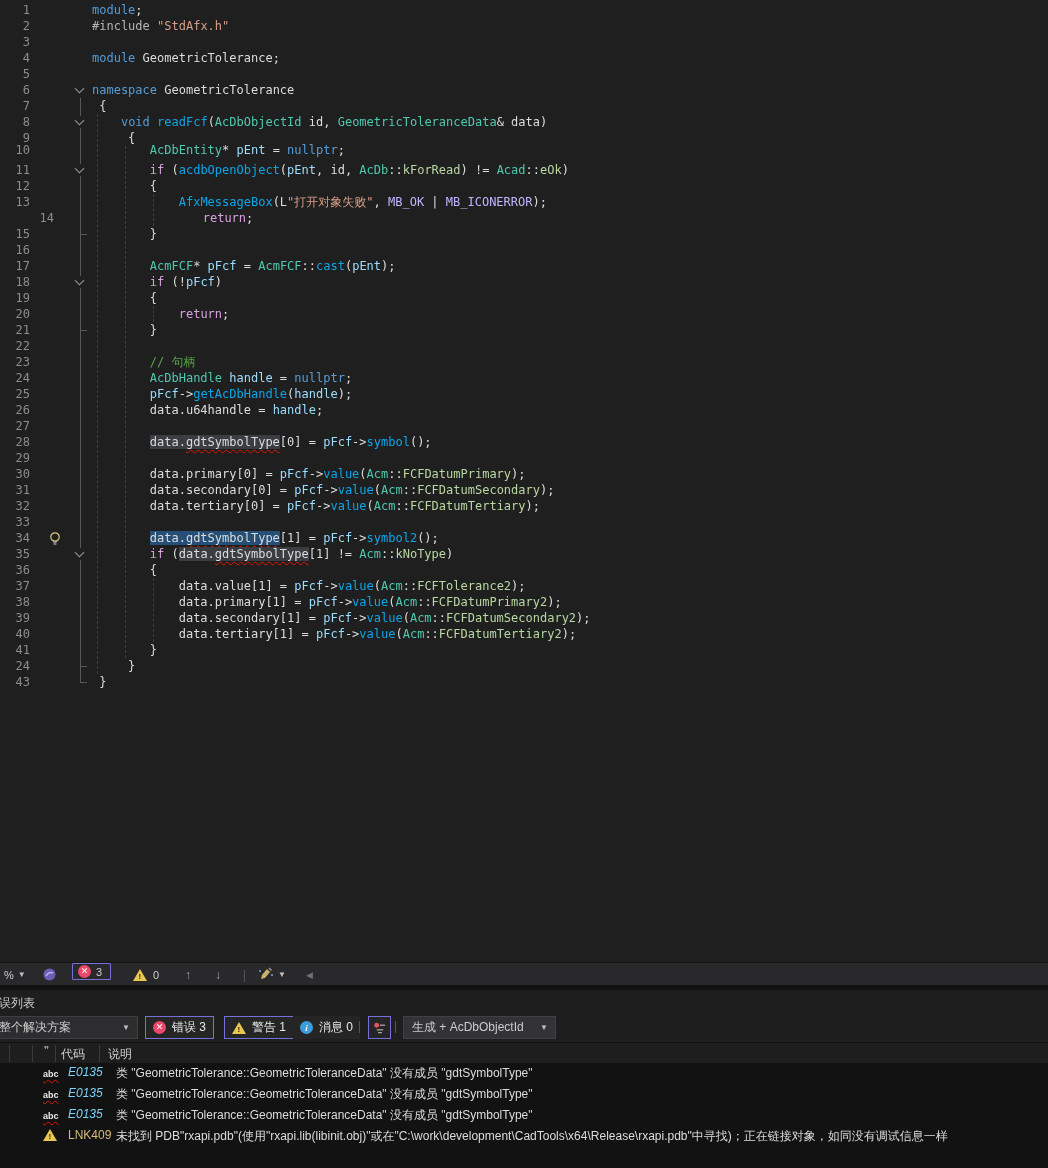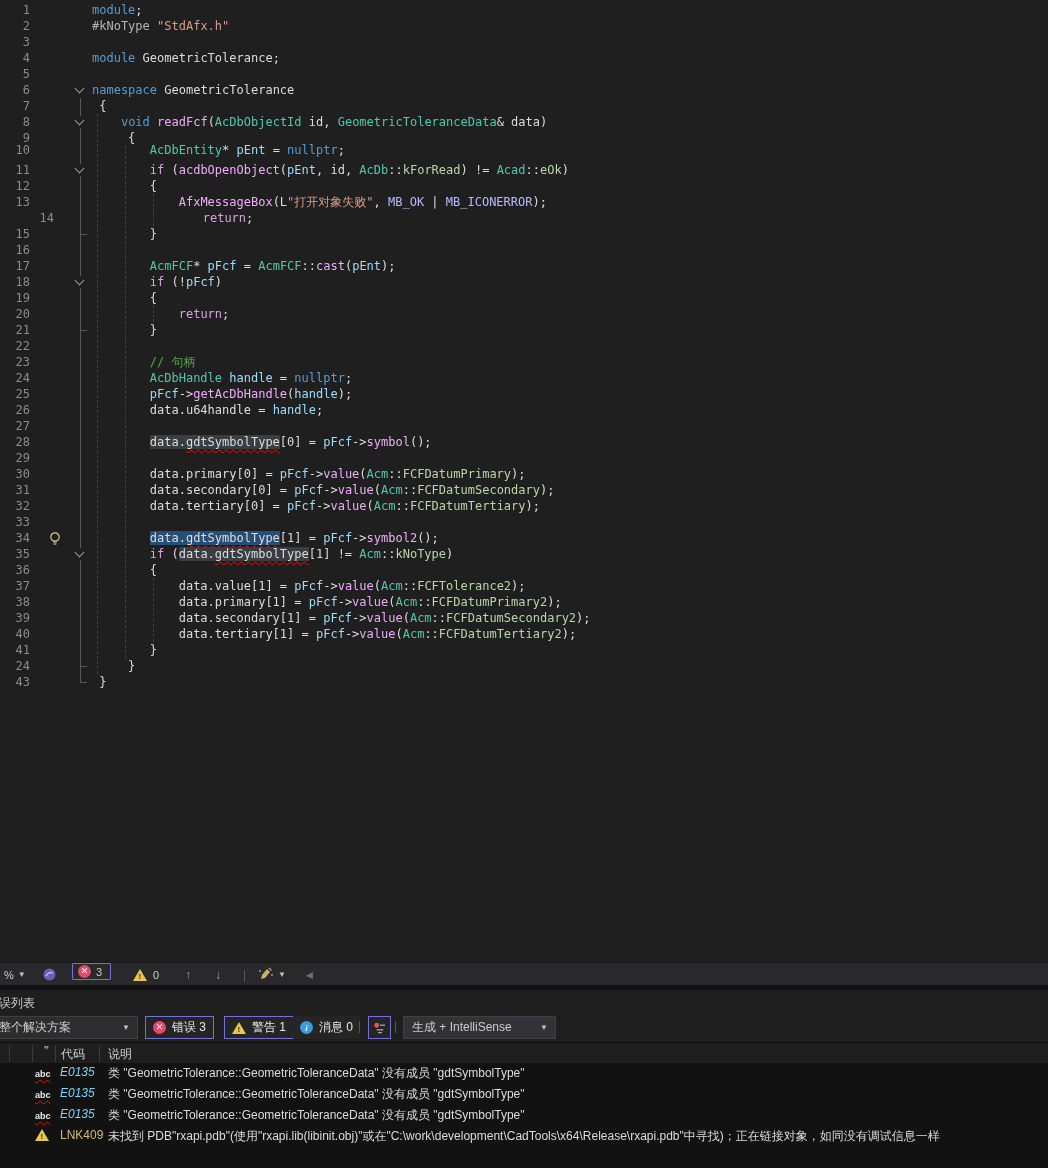--- a/index.html
+++ b/index.html
@@ -5,21 +5,21 @@
   html,body{margin:0;padding:0;background:#1e1e1e;width:1048px;height:1168px;overflow:hidden;
     font-family:"Liberation Sans","DejaVu Sans",sans-serif;}
   #screen{position:relative;width:1048px;height:1168px;background:#1e1e1e;}
 
   
   #editor{position:absolute;left:0;top:0;width:1048px;height:962px;background:#1f1f1f;overflow:hidden;}
   .line{position:absolute;left:0;height:16px;width:100%;font:12px/16px "DejaVu Sans Mono",monospace;white-space:pre;}
   .num{position:absolute;left:0;width:30px;text-align:right;color:#8c8c8c;}
   .code{position:absolute;left:92px;color:#dcdcdc;}
   .c-p{color:#dcdcdc}.c-kw{color:#569cd6}.c-ctrl{color:#d8a0df}.c-type{color:#4ec9b0}
-  .c-fn{color:#f0abfc}.c-en{color:#b8d7a3}.c-mac{color:#beb7ff}.c-str{color:#d69d85}
+  .c-fn{color:#0ea5e9}.c-en{color:#b8d7a3}.c-mac{color:#beb7ff}.c-str{color:#d69d85}
   .c-com{color:#57a64a}.c-var{color:#9cdcfe}.c-pre{color:#b5b5b5}
   .mod-err{text-decoration-line:underline;text-decoration-style:wavy;text-decoration-color:#e51400;text-decoration-thickness:1px;text-underline-offset:3px;}
   .mod-hl{background:#3a3d41;}
   .mod-sel{background:#264f78;}
   .guide-dash{position:absolute;width:0;border-left:1px dashed #3f3f3f;}
   .guide-solid{position:absolute;width:0;border-left:1px solid #585858;}
   .guide-tick{position:absolute;height:1px;width:7px;background:#585858;}
   .fold-box{position:absolute;width:14px;height:12px;background:#1f1f1f;}
   .fold-chev{position:absolute;width:6px;height:6px;border-right:1.4px solid #9a9a9a;border-bottom:1.4px solid #9a9a9a;transform:rotate(45deg);}
   #lightbulb{position:absolute;left:48px;}
@@ -41,21 +41,21 @@
   #panel{position:absolute;left:0;top:990px;width:1048px;height:178px;background:#1e1e1e;}
   #panel-title{position:absolute;left:-13px;top:5px;color:#cccccc;font-size:12px;}
   #filterbar{position:absolute;left:0;top:24px;width:1048px;height:28px;}
   .combo{position:absolute;height:23px;background:#2d2d30;border:1px solid #3f3f46;box-sizing:border-box;display:flex;align-items:center;color:#cccccc;font-size:12px;padding:0 8px;}
   .combo .caret{position:absolute;right:7px;}
   .fbtn{position:absolute;height:23px;box-sizing:border-box;display:flex;align-items:center;gap:6px;color:#e8e8e8;font-size:12px;padding:0 7px;background:#252526;}
   .fbtn.on{border:1px solid #7472d8;}
   #hdr{position:absolute;left:0;top:52px;width:1048px;height:21px;background:#1e1e1e;border-top:1px solid #101010;color:#cfcfcf;font-size:12px;}
   .hsep{position:absolute;top:2px;height:17px;width:0;border-left:1px solid #3a3a3c;}
   #rows{position:absolute;left:0;top:73px;width:1048px;height:105px;background:#121212;}
-  .erow{position:absolute;left:0;width:892px;height:21px;font-size:12px;color:#dcdcdc;}
+  .erow{position:absolute;left:8px;width:892px;height:21px;font-size:12px;color:#dcdcdc;}
   .erow .sev{position:absolute;left:35px;top:3px;}
   .erow .codecell{position:absolute;left:60px;top:2px;width:44px;overflow:hidden;white-space:nowrap;}
   .erow .codecell.errc{color:#7dd3fc;font-style:italic;}
   .erow .codecell.warnc{color:#d7ba7d;}
   .erow .desc{position:absolute;left:108px;top:2px;white-space:nowrap;}
   .abc{font-size:9px;font-weight:bold;color:#e8e8e8;letter-spacing:0;
     text-decoration-line:underline;text-decoration-style:wavy;text-decoration-color:#e51400;text-decoration-thickness:1px;text-underline-offset:2px;}
 </style>
 </head>
 <body>
@@ -85,21 +85,21 @@
         </div>
         <div class="fold-box" style="left: 73px; top: 276px;">
           <div class="fold-chev" style="left: 3px; top: 1px;"></div>
         </div>
         <div class="fold-box" style="left: 73px; top: 548px;">
           <div class="fold-chev" style="left: 3px; top: 1px;"></div>
         </div>
       </div>
     <div id="codelines">
         <div class="line" style="top: 2px;"><span class="num">1</span><span class="code"><span class="c-kw">module</span><span class="c-p">;</span></span></div>
-        <div class="line" style="top: 18px;"><span class="num">2</span><span class="code"><span class="c-pre">#kNoType</span><span class="c-p"> </span><span class="c-str">"StdAfx.h"</span></span></div>
+        <div class="line" style="top: 18px;"><span class="num">2</span><span class="code"><span class="c-pre">#include</span><span class="c-p"> </span><span class="c-str">"StdAfx.h"</span></span></div>
         <div class="line" style="top: 34px;"><span class="num">3</span><span class="code"></span></div>
         <div class="line" style="top: 50px;"><span class="num">4</span><span class="code"><span class="c-kw">module</span><span class="c-p"> GeometricTolerance;</span></span></div>
         <div class="line" style="top: 66px;"><span class="num">5</span><span class="code"></span></div>
         <div class="line" style="top: 82px;"><span class="num">6</span><span class="code"><span class="c-kw">namespace</span><span class="c-p"> GeometricTolerance</span></span></div>
         <div class="line" style="top: 98px;"><span class="num">7</span><span class="code"><span class="c-p"> {</span></span></div>
         <div class="line" style="top: 114px;"><span class="num">8</span><span class="code"><span class="c-p">    </span><span class="c-kw">void</span><span class="c-p"> </span><span class="c-fn">readFcf</span><span class="c-p">(</span><span class="c-type">AcDbObjectId</span><span class="c-p"> id, </span><span class="c-type">GeometricToleranceData</span><span class="c-p">&amp; data)</span></span></div>
         <div class="line" style="top: 130px;"><span class="num">9</span><span class="code"><span class="c-p">     {</span></span></div>
         <div class="line" style="top: 142px; padding-left: 16px;"><span class="num">10</span><span class="code"><span class="c-p">        </span><span class="c-type">AcDbEntity</span><span class="c-p">* </span><span class="c-var">pEnt</span><span class="c-p"> = </span><span class="c-kw">nullptr</span><span class="c-p">;</span></span></div>
         <div class="line" style="top: 162px;"><span class="num">11</span><span class="code"><span class="c-p">        </span><span class="c-ctrl">if</span><span class="c-p"> (</span><span class="c-fn">acdbOpenObject</span><span class="c-p">(</span><span class="c-var">pEnt</span><span class="c-p">, id, </span><span class="c-type">AcDb</span><span class="c-p">::</span><span class="c-en">kForRead</span><span class="c-p">) != </span><span class="c-type">Acad</span><span class="c-p">::</span><span class="c-en">eOk</span><span class="c-p">)</span></span></div>
         <div class="line" style="top: 178px;"><span class="num">12</span><span class="code"><span class="c-p">        {</span></span></div>
@@ -210,21 +210,21 @@
       <div class="fbtn on" style="left:368px;top:2px;width:23px;padding:0 4px;">
         <svg width="14" height="14" viewBox="0 0 14 14">
           <circle cx="4" cy="4" r="2.6" fill="#e05561"></circle>
           <line x1="7.5" y1="4" x2="13" y2="4" stroke="#b0b0b0" stroke-width="1.3"></line>
           <line x1="4" y1="9" x2="11" y2="9" stroke="#b0b0b0" stroke-width="1.3"></line>
           <line x1="5.5" y1="12" x2="9.5" y2="12" stroke="#b0b0b0" stroke-width="1.3"></line>
         </svg>
       </div>
       <div class="vsep" style="position:absolute;left:394px;top:5px;">|</div>
       <div class="combo" style="left:403px;width:153px;top:2px;background:#333337;">
-        <span>生成 + IntelliSense</span>
+        <span>生成 + AcDbObjectId</span>
         <span class="caret">▼</span>
       </div>
     </div>
 
     <div id="hdr">
       <div class="hsep" style="left:9px;"></div>
       <div class="hsep" style="left:32px;"></div>
       <div class="hsep" style="left:55px;"></div>
       <div class="hsep" style="left:99px;"></div>
       <span style="position:absolute;left:44px;top:1px;color:#9a9a9a;font-size:10px;">❞</span>

